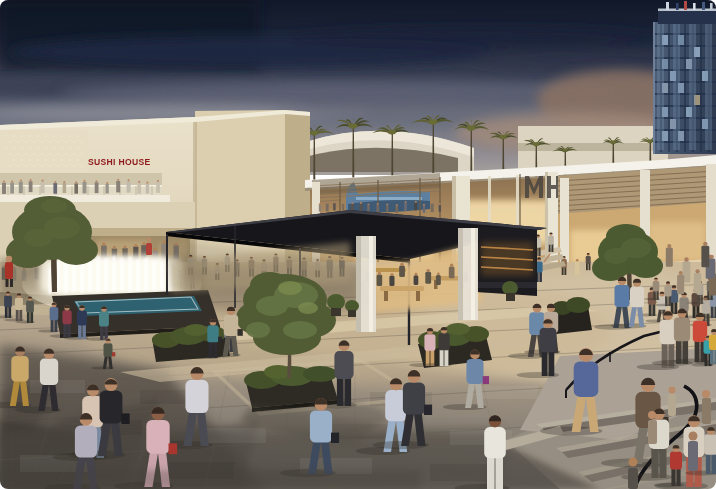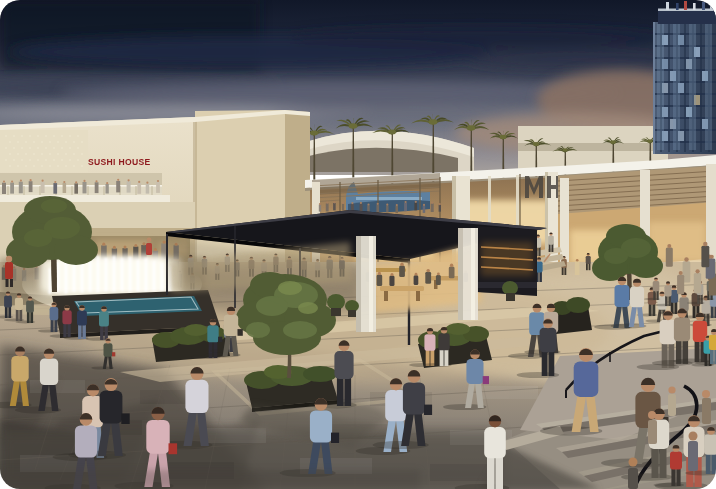--- a/index.html
+++ b/index.html
@@ -1,16 +1,16 @@
 <!DOCTYPE html>
 <html><head>
 <meta charset="utf-8">
 <style>
 html,body{margin:0;padding:0;background:#ffffff;}
-#scene{width:716px;height:489px;position:relative;overflow:hidden;border-radius:20px;font-family:"Liberation Sans",sans-serif;background:#fff;}
+#scene{width:716px;height:489px;position:relative;overflow:hidden;border-radius:8px;font-family:"Liberation Sans",sans-serif;background:#fff;}
 </style>
 </head>
 <body>
 <div id="scene">
 <svg width="716" height="489" viewBox="0 0 716 489" xmlns="http://www.w3.org/2000/svg">
 <defs>
 <linearGradient id="sky" x1="0" y1="0" x2="0" y2="1">
 <stop offset="0" stop-color="#111829"></stop>
 <stop offset="0.22" stop-color="#1d2539"></stop>
 <stop offset="0.45" stop-color="#3e4457"></stop>

